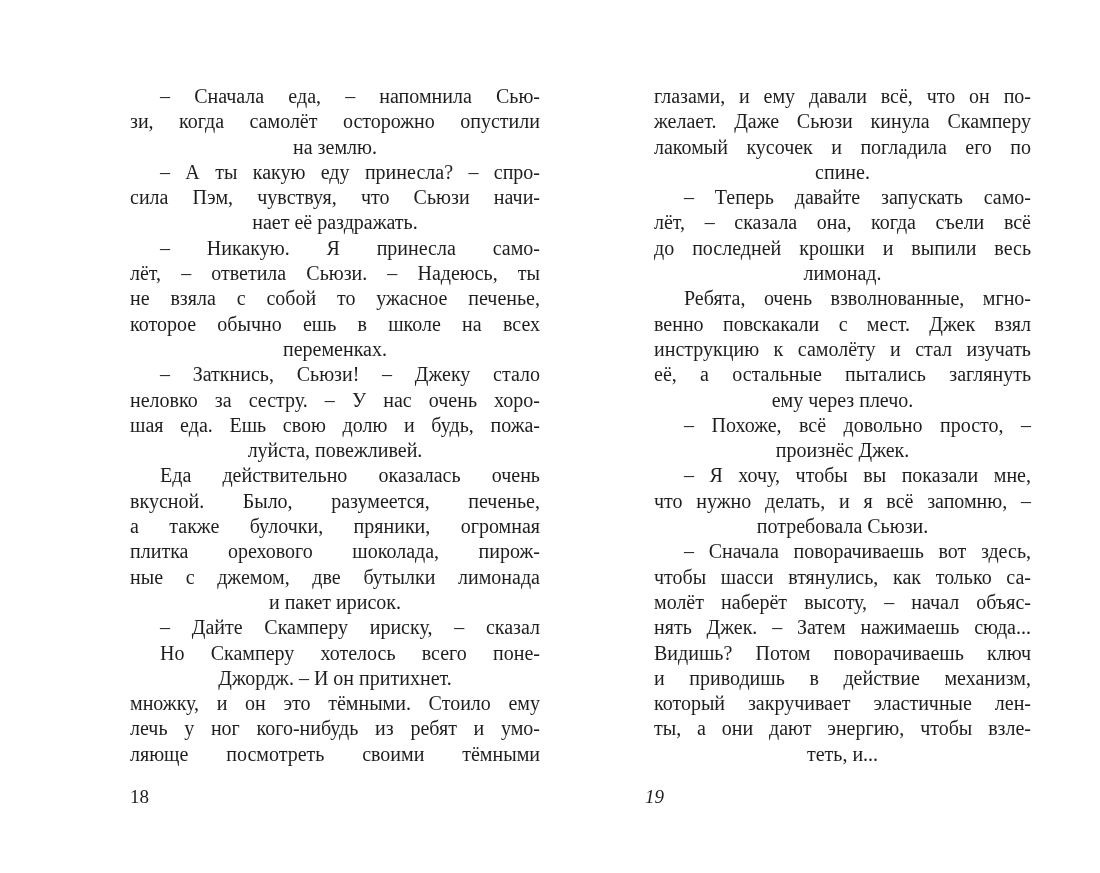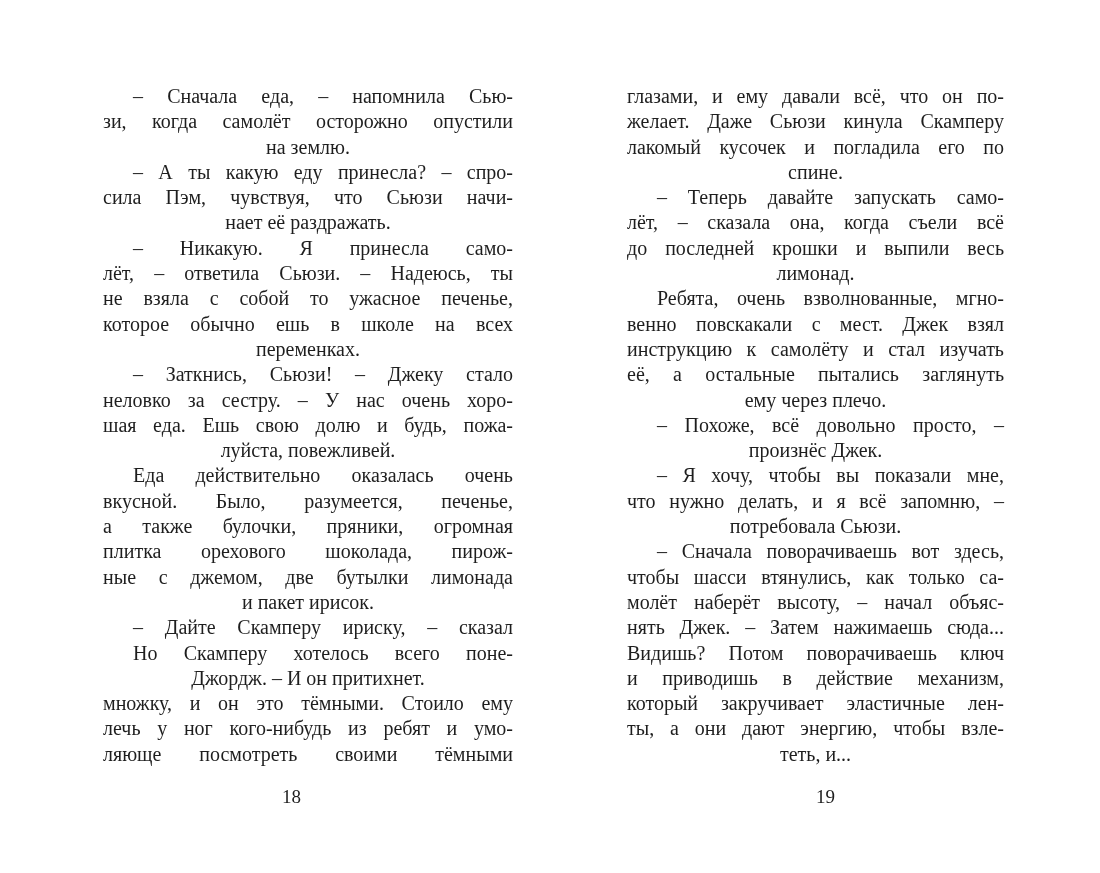--- a/index.html
+++ b/index.html
@@ -10,20 +10,21 @@
     width: 1100px;
     height: 873px;
     position: relative;
     background: #ffffff;
     font-family: "Liberation Serif", "DejaVu Serif", serif;
     overflow: hidden;
   }
   .spread {
     position: absolute;
     inset: 0;
+    margin-left: 27px;
   }
   .text-block {
     position: absolute;
     top: 84px;
     color: #1e1e1e;
     font-size: 20px;
     line-height: 25.3px;
   }
   .text-block.left-col {
     left: 103px;
@@ -43,29 +44,30 @@
     text-align-last: justify;
   }
   .line.ind {
     text-indent: 30px;
   }
   .page-number {
     position: absolute;
     top: 786px;
     color: #1e1e1e;
     font-size: 19px;
-    text-align: center;
+    text-align: left;
   }
   .page-number.left-num {
     left: 103px;
     width: 377px; 
   }
   .page-number.right-num {
-    left: 637px;
+    left: 618px;
     width: 377px;
+    font-style: italic;
   }
 </style>
 </head>
 <body>
 
 <div class="spread">
 
   <div>
     <div class="text-block left-col">
         <div class="line just ind">– Сначала еда, – напомнила Сью-</div>

